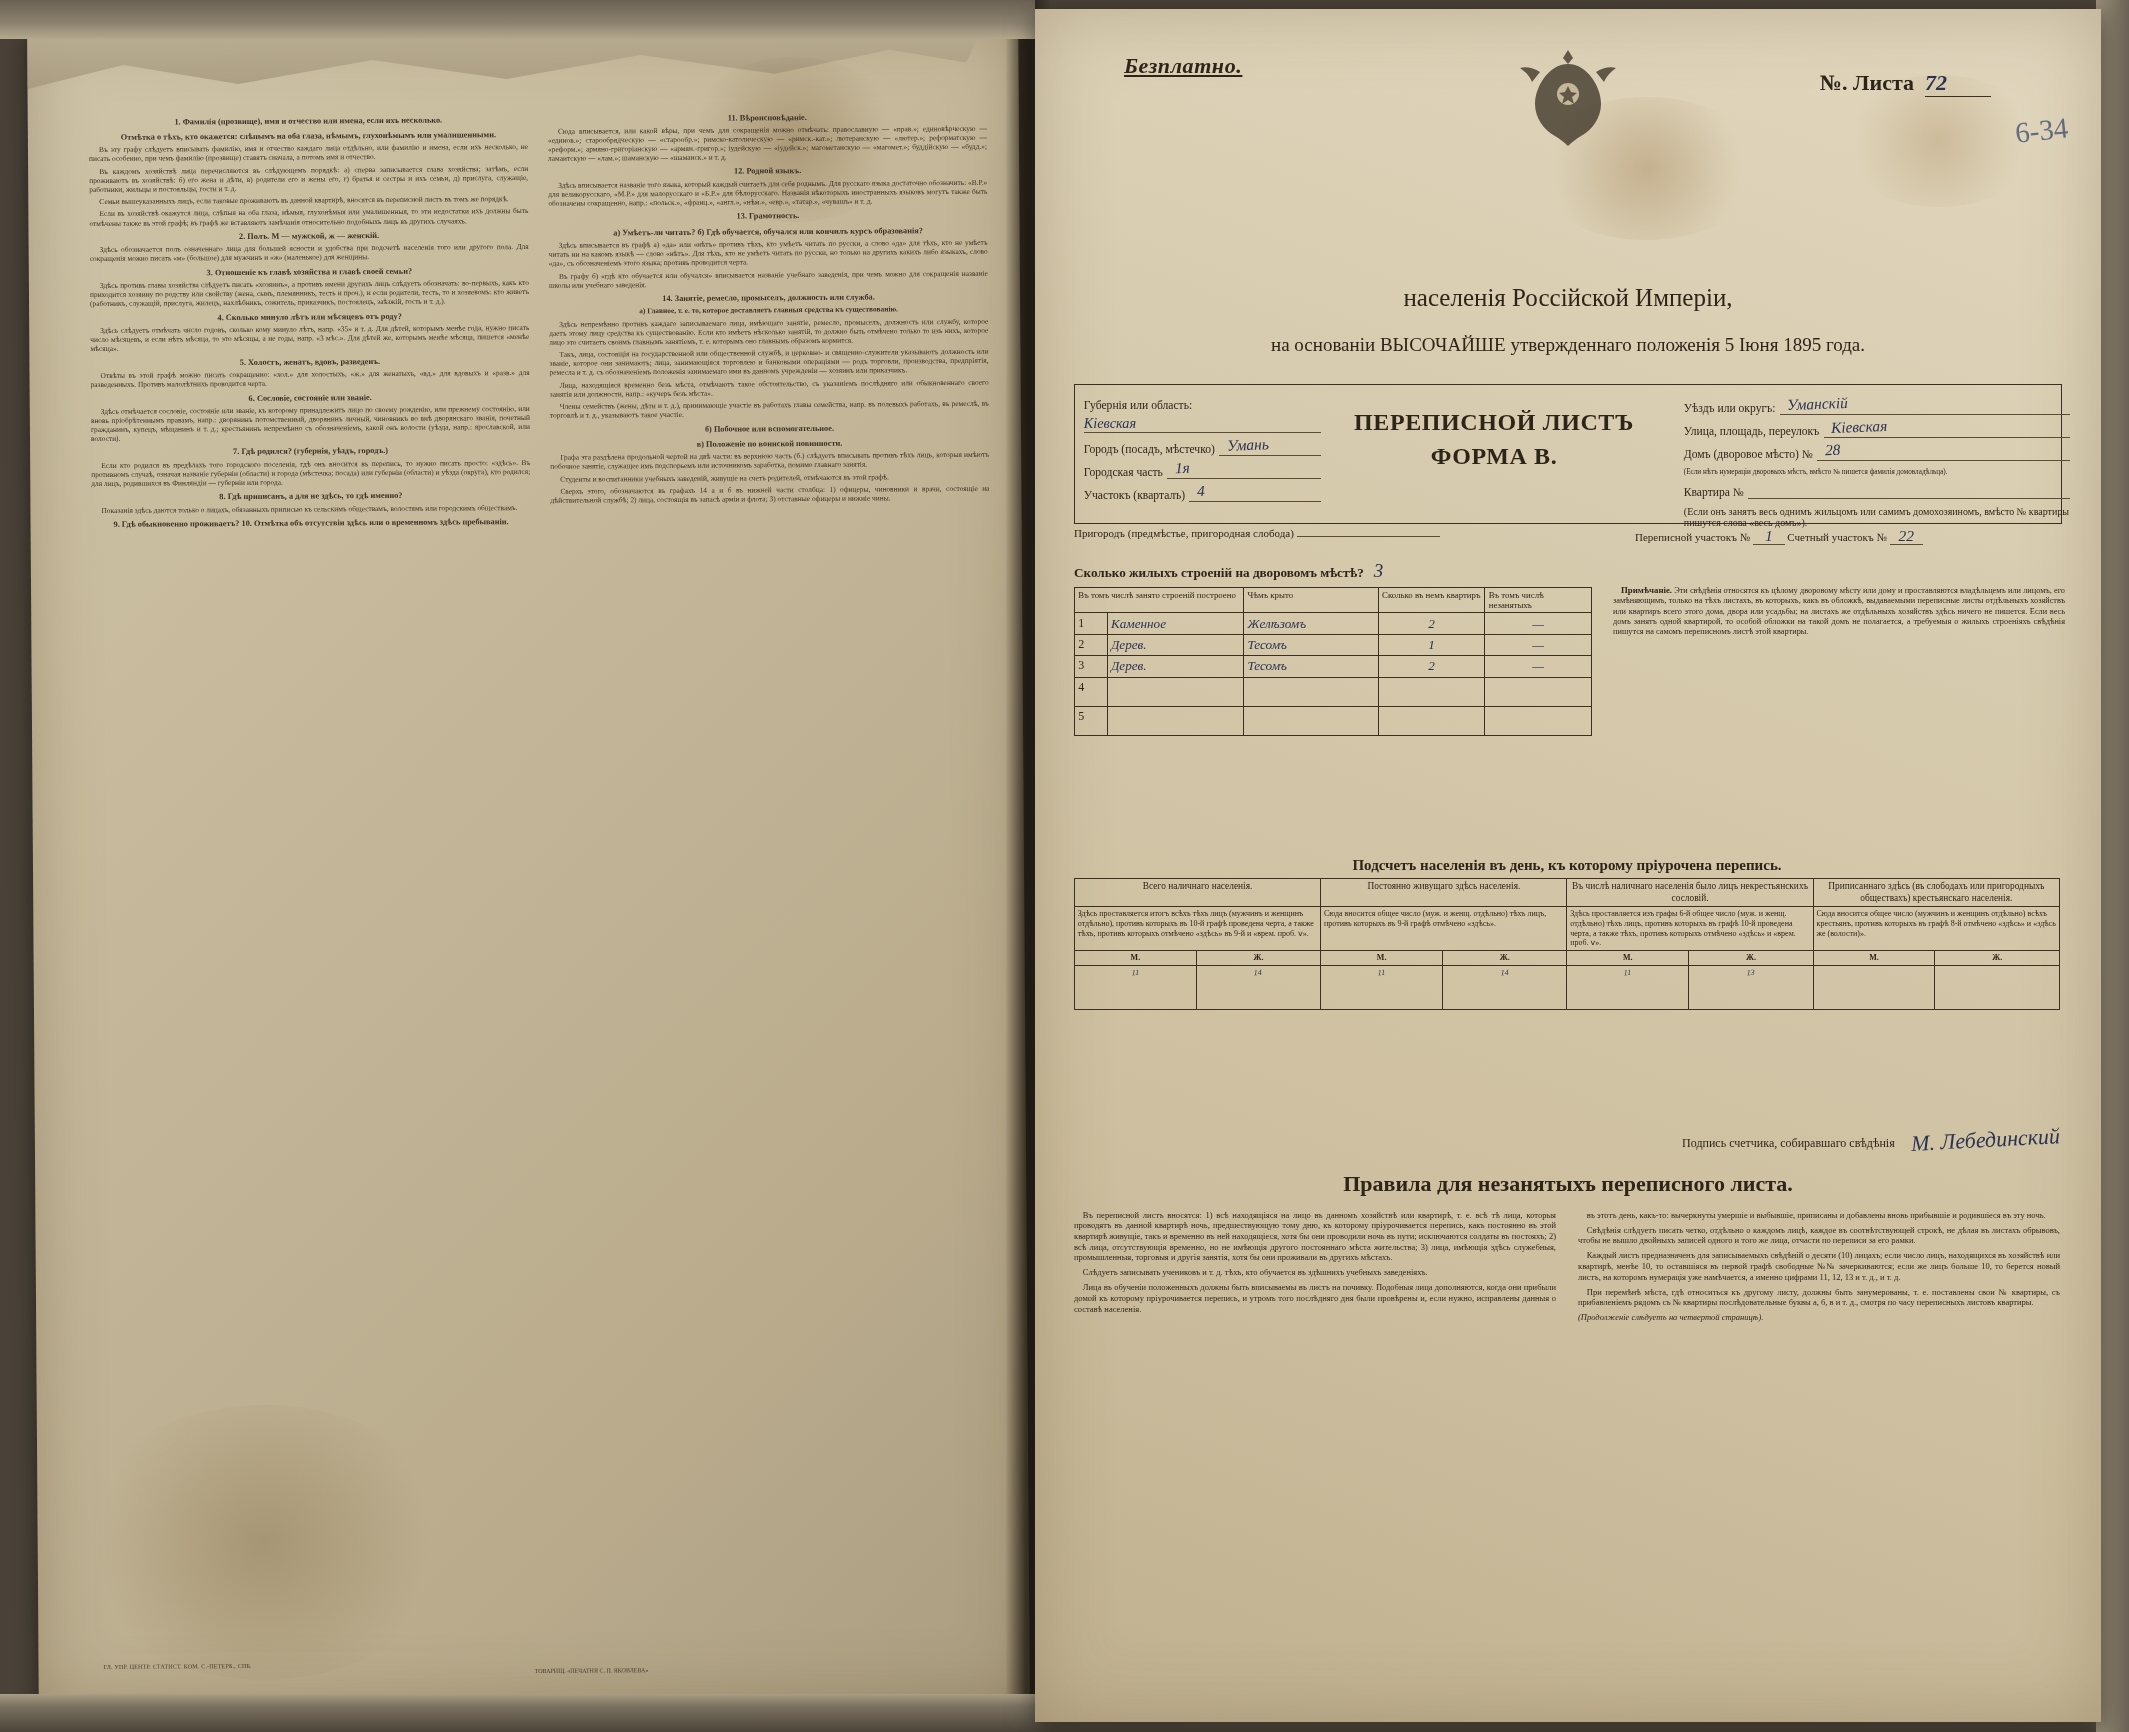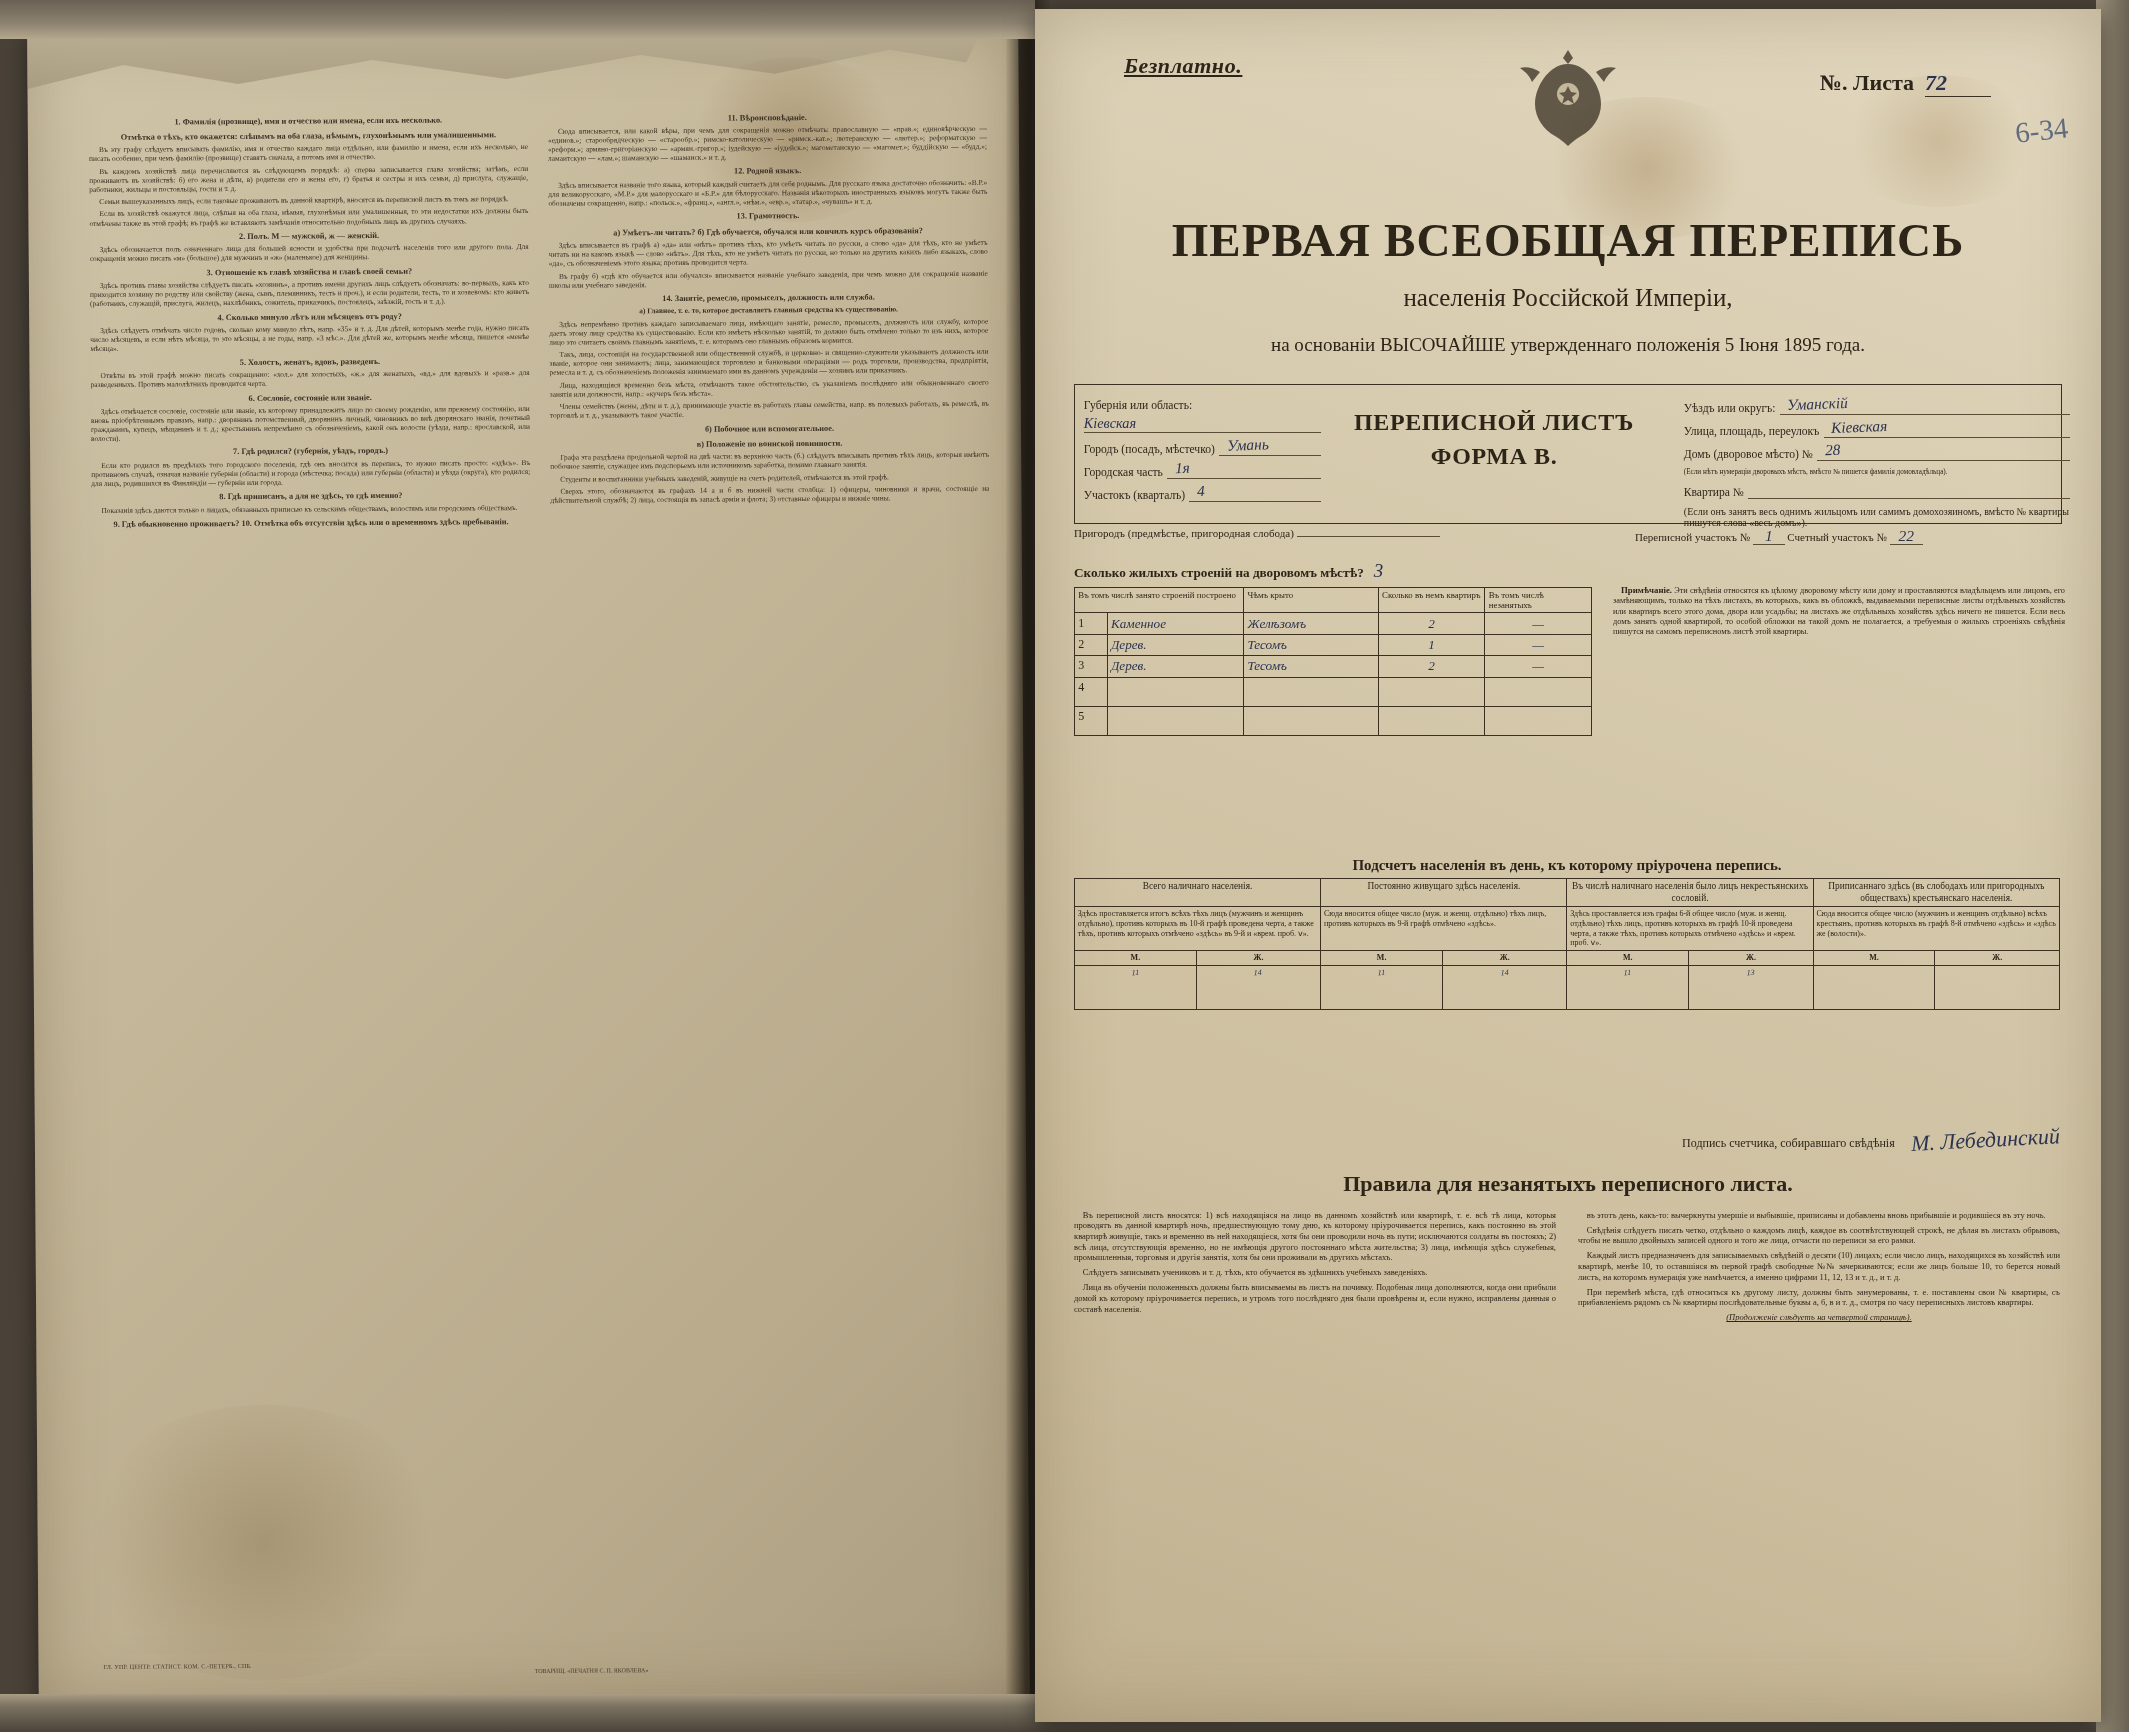--- a/index.html
+++ b/index.html
@@ -92,21 +92,21 @@
   .cnt td,.cnt th{border:1.1px solid #3a2f20;font-size:8px;padding:2.2px 2.8px;vertical-align:top;line-height:1.2;}
   .cnt th{text-align:center;font-weight:normal;font-size:9.4px;}
   .mz{text-align:center;font-size:10.5px;font-weight:bold;}
   .hw{font-style:italic;color:#2b3350;font-size:19px;text-align:center;transform:rotate(-2deg);}
   .sig{position:absolute;left:39px;top:1118px;width:986px;font-size:12px;}
   .sig .sg{font-style:italic;color:#2b3350;font-size:22px;margin-left:13.2px;transform:rotate(-3deg);display:inline-block;}
   .rules-h{position:absolute;left:0;right:0;top:1162px;text-align:center;font-size:22px;font-weight:bold;}
   .rules{position:absolute;left:39px;top:1201px;width:986px;display:flex;gap:22px;}
   .rules .rc{flex:1;font-size:8.5px;line-height:1.25;text-align:justify;}
   .rules .rc p{margin:0 0 4.4px 0;text-indent:8.8px;}
-  .rules .rc .it{font-style:italic;text-align:center;text-indent:0;text-decoration:underline;}
+  .rules .rc .it{font-style:italic;text-align:left;text-indent:0;}
 </style>
 </head>
 <body>
 
 <div id="page">
   <div class="photo-bg"></div>
 
   <div class="page-left">
     <div class="torn"></div>
     <div class="stain" style="left:650px;top:33px;width:231px;height:165px;background:radial-gradient(circle,rgba(120,90,50,.35),rgba(120,90,50,0) 70%);"></div>
@@ -184,21 +184,20 @@
         <path d="M50 44 l3 6 6 1 -5 4 2 7 -6-4 -6 4 2-7 -5-4 6-1z" fill="#332a1d"></path>
       </g>
     </svg>
 
     <div class="sheetno">
       <span>№. Листа</span>
       <span class="num" style="font-style:italic;color:#2b3350;">72</span>
     </div>
     <div class="handnum">6-34</div>
 
-    <div class="title1">ПЕРВАЯ ВСЕОБЩАЯ ПЕРЕПИСЬ</div>
     <div class="title2">населенія Россійской Имперіи,</div>
     <div class="title3">на основаніи ВЫСОЧАЙШЕ утвержденнаго положенія 5 Іюня 1895 года.</div>
 
     <div class="formhead">
       <div class="fh-l" style="padding:7.7px 8.8px;">
         <div class="row">
           <span class="lbl">Губернія или область:</span>
         </div>
         <div style="margin:-3.3px 0 5.5px 0;border-bottom:0.6px solid #5b4d35;">
           <span style="font-style:italic;color:#2b3350;font-size:14.3px;">Кіевская</span>

